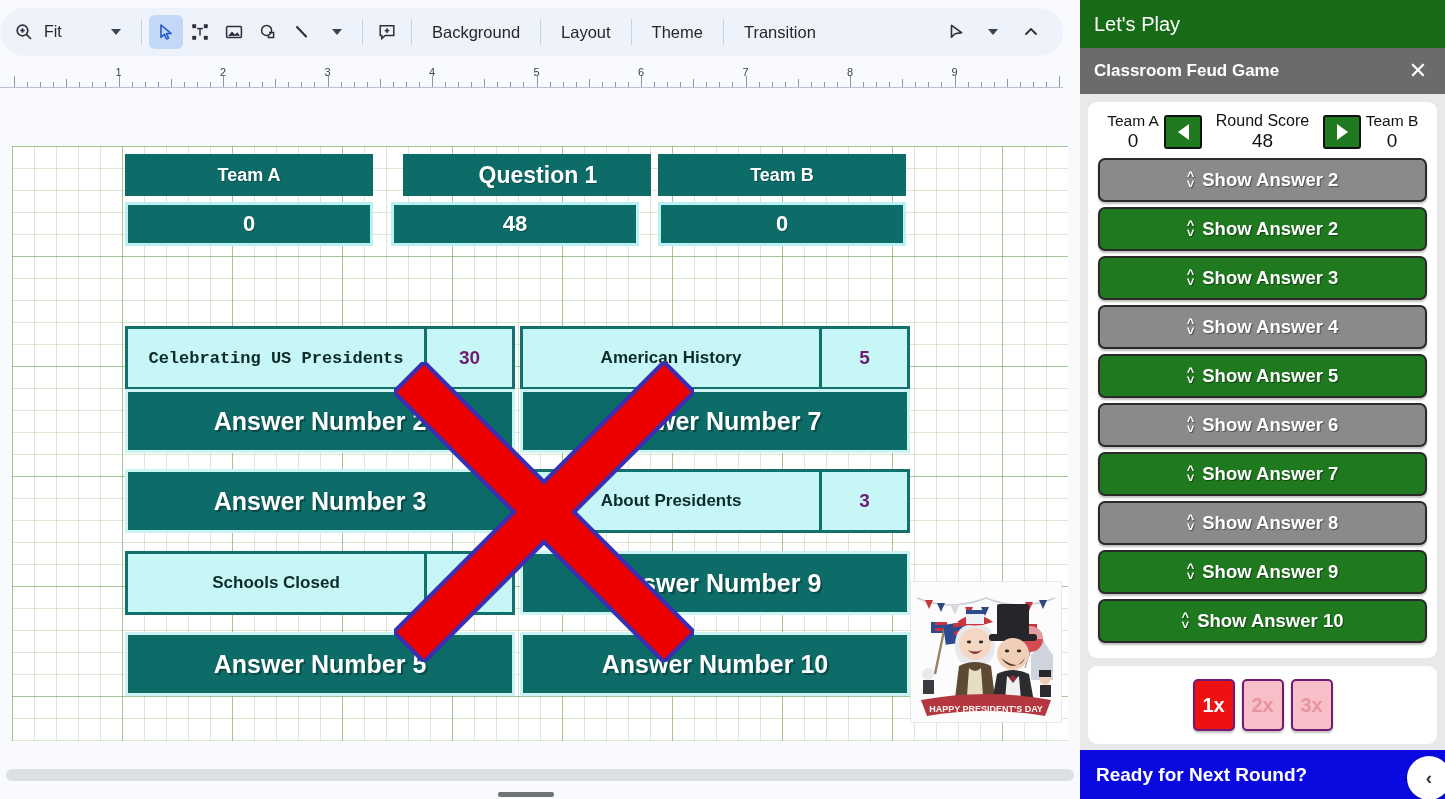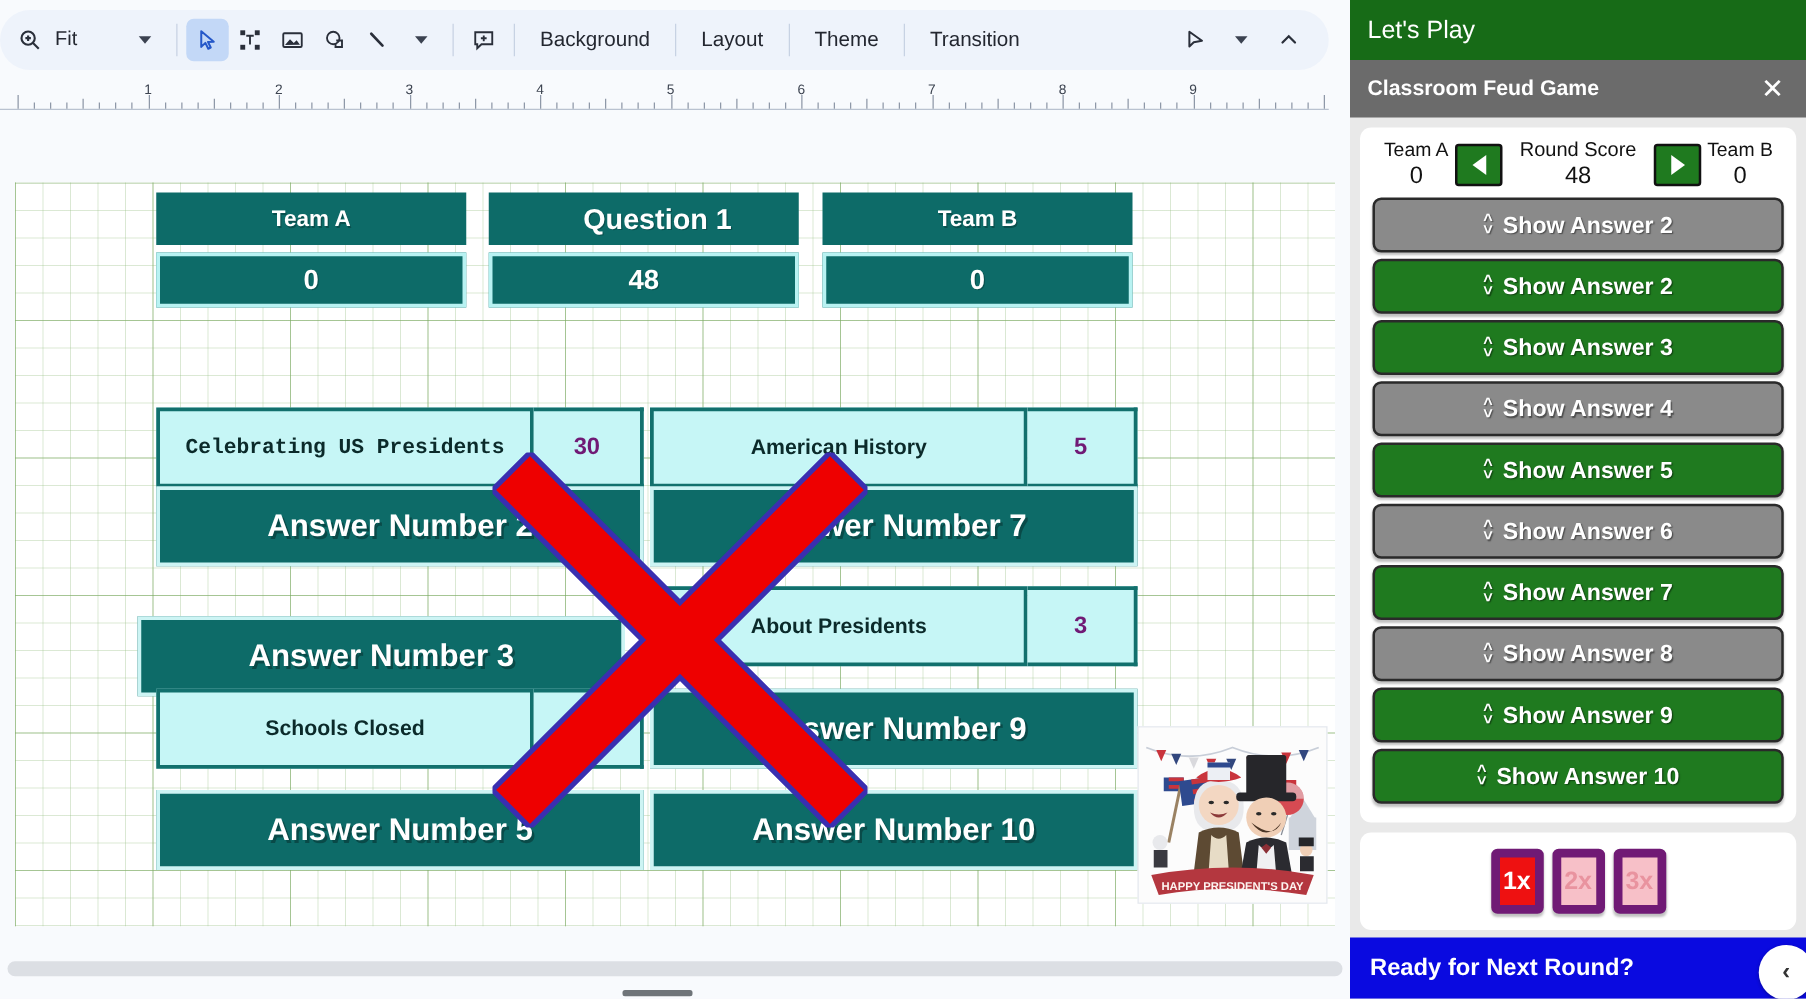--- a/index.html
+++ b/index.html
@@ -110,21 +110,21 @@
     display:flex; align-items:center; justify-content:center; gap:8px;
     color:#fff; font-size:18.5px; font-weight:bold; box-shadow:0 2px 2px rgba(0,0,0,.25);
     text-shadow:1px 1px 1px rgba(0,0,0,.45); }
   .sa-btn.gray { background:#8a8a8a; }
   .sa-btn.green { background:#1f7a1f; }
   .chev { display:flex; flex-direction:column; align-items:center; line-height:.62; }
   .chev span { font-size:13px; }
 
   #mult-card { margin:0 8px 6px; background:#fff; border-radius:9px; height:78px;
     display:flex; align-items:center; justify-content:center; gap:7px; }
-  .mbtn { width:42px; height:52px; border:7px solid #701a75; border-radius:5px;
+  .mbtn { width:42px; height:52px; border:2px solid #701a75; border-radius:5px;
     display:flex; align-items:center; justify-content:center;
     font-size:20px; font-weight:bold; box-shadow:0 2px 2px rgba(0,0,0,.25); }
   .mbtn.on { background:#ee1111; color:#fff; }
   .mbtn.off { background:#f7c0c8; color:#e9939f; }
 
   #p-foot { margin-top:auto; height:49px; background:#0a0ae0; display:flex;
     align-items:center; padding:0 16px; color:#fff; font-size:19px; font-weight:bold;
     position:relative; }
   #collapse { position:absolute; right:-6px; top:6px; width:44px; height:44px;
     background:#fff; border-radius:50%; display:flex; align-items:center;
@@ -316,37 +316,37 @@
           <div class="rl-tick" style="left: 1019.81px; height: 5px;"></div>
           <div class="rl-tick" style="left: 1032.88px; height: 5px;"></div>
           <div class="rl-tick" style="left: 1045.94px; height: 5px;"></div>
           <div class="rl-tick" style="left: 1059px; height: 11px;"></div>
         </div>
     </div>
 
     <div id="slide">
 
       <div class="hdr-row tealbox" style="left:113px;width:248px;font-size:18px;">Team A</div>
-      <div class="hdr-row tealbox" style="left:379px;width:248px;font-size:23px;padding-left:22px;">Question 1</div>
+      <div class="hdr-row tealbox" style="left:391px;width:248px;font-size:23px;padding-left:22px;">Question 1</div>
       <div class="hdr-row tealbox" style="left:646px;width:248px;font-size:18px;">Team B</div>
 
       <div class="score-row tealbox" style="left:113px;width:248px;font-size:22px;">0</div>
       <div class="score-row tealbox" style="left:379px;width:248px;font-size:22px;">48</div>
       <div class="score-row tealbox" style="left:646px;width:248px;font-size:22px;">0</div>
 
 
       <div id="answer-grid">
           <div class="arow" style="left: 113px; top: 180px; width: 390px; display: flex;">
             <div class="ans-text" style="flex: 1 1 0%; height: 100%; font-family: Liberation Mono, monospace;">Celebrating US Presidents</div>
             <div class="ans-pts" style="width: 88px; height: 100%;">30</div>
           </div>
           <div class="arow" style="left: 113px; top: 243px; width: 390px; display: flex;">
             <div class="ans-hidden" style="flex: 1 1 0%; height: 100%;">Answer Number 2</div>
           </div>
-          <div class="arow" style="left: 98px; top: 323px; width: 390px; display: flex; margin-top: 24px;">
+          <div class="arow" style="left: 113px; top: 323px; width: 390px; display: flex;">
             <div class="ans-hidden" style="flex: 1 1 0%; height: 100%;">Answer Number 3</div>
           </div>
           <div class="arow" style="left: 113px; top: 405px; width: 390px; display: flex;">
             <div class="ans-text" style="flex: 1 1 0%; height: 100%;">Schools Closed</div>
             <div class="ans-pts" style="width: 88px; height: 100%;"></div>
           </div>
           <div class="arow" style="left: 113px; top: 486px; width: 390px; display: flex;">
             <div class="ans-hidden" style="flex: 1 1 0%; height: 100%;">Answer Number 5</div>
           </div>
           <div class="arow" style="left: 508px; top: 180px; width: 390px; display: flex;">

